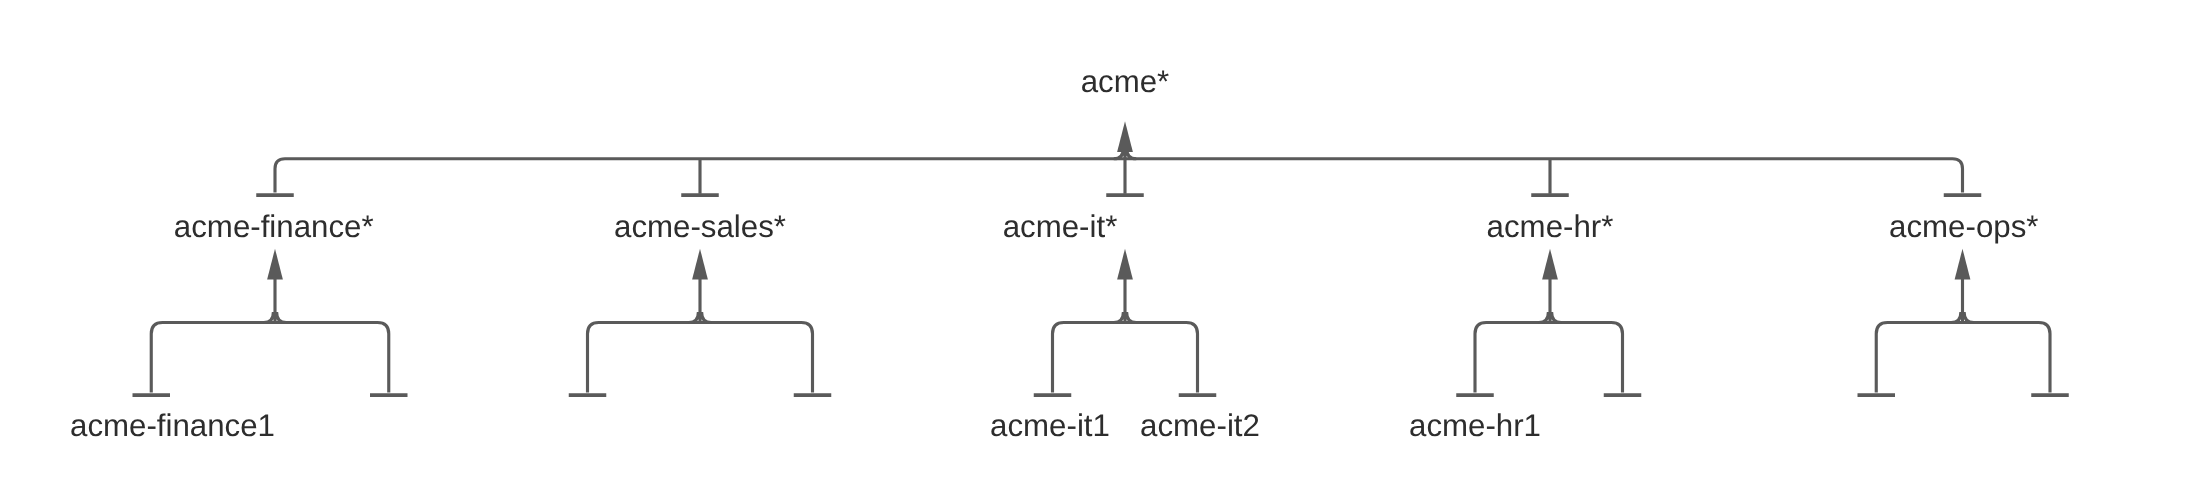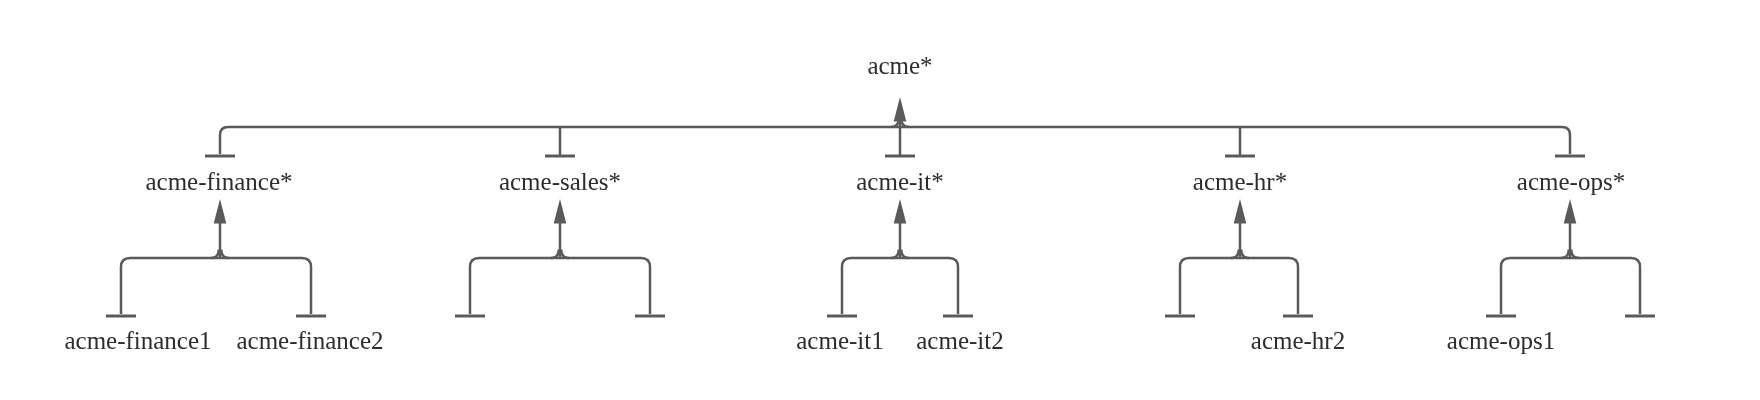--- a/index.html
+++ b/index.html
@@ -5,21 +5,21 @@
   html, body {
     margin: 0;
     padding: 0;
     background: var(--bg, #ffffff);
   }
   .canvas {
     position: relative;
     width: 1752px;
     height: 400px;
     background: var(--bg, #ffffff);
-    font-family: Liberation Serif, serif;
+    font-family: Liberation Sans, sans-serif;
     overflow: hidden;
   }
   .edges {
     position: absolute;
     left: 0;
     top: 0;
     width: 1760px;
     height: 400px;
   }
   .edge-line {
@@ -93,24 +93,22 @@
       <path class="edge-cap" d="M1486 316 H1516 M1625 316 H1655"></path>
       <path class="edge-line" d="M1570 258 L1570 222 M1561 258 Q1568.7 258 1568.7 249.5 M1579 258 Q1571.3 258 1571.3 249.5"></path>
       <polygon class="arrow-head" points="1570,199 1576.3,223.5 1563.7,223.5"></polygon>
     </g>
   </svg>
 
   <div class="node" style="left:900px; top:66px;">acme*</div>
 
   <div class="node" style="left:560px; top:182px;">acme-sales*</div>
   <div class="node" style="left:219px; top:182px;">acme-finance*</div>
-  <div class="node" style="left:900px; top:182px;">acme-it*</div>
+  <div class="node" style="left:848px; top:182px;">acme-it*</div>
   <div class="node" style="left:1240px; top:182px;">acme-hr*</div>
   <div class="node" style="left:1571px; top:182px;">acme-ops*</div>
 
   <div class="node" style="left:138px; top:341px;">acme-finance1</div>
-  <div class="node" style="left:310px; top:341px;">acme-finance2</div>
   <div class="node" style="left:840px; top:341px;">acme-it1</div>
   <div class="node" style="left:960px; top:341px;">acme-it2</div>
-  <div class="node" style="left:1298px; top:341px;">acme-hr2</div>
-  <div class="node" style="left:1501px; top:341px;">acme-ops1</div>
+  <div class="node" style="left:1180px; top:341px;">acme-hr1</div>
 
 </div>
 
 </body></html>

